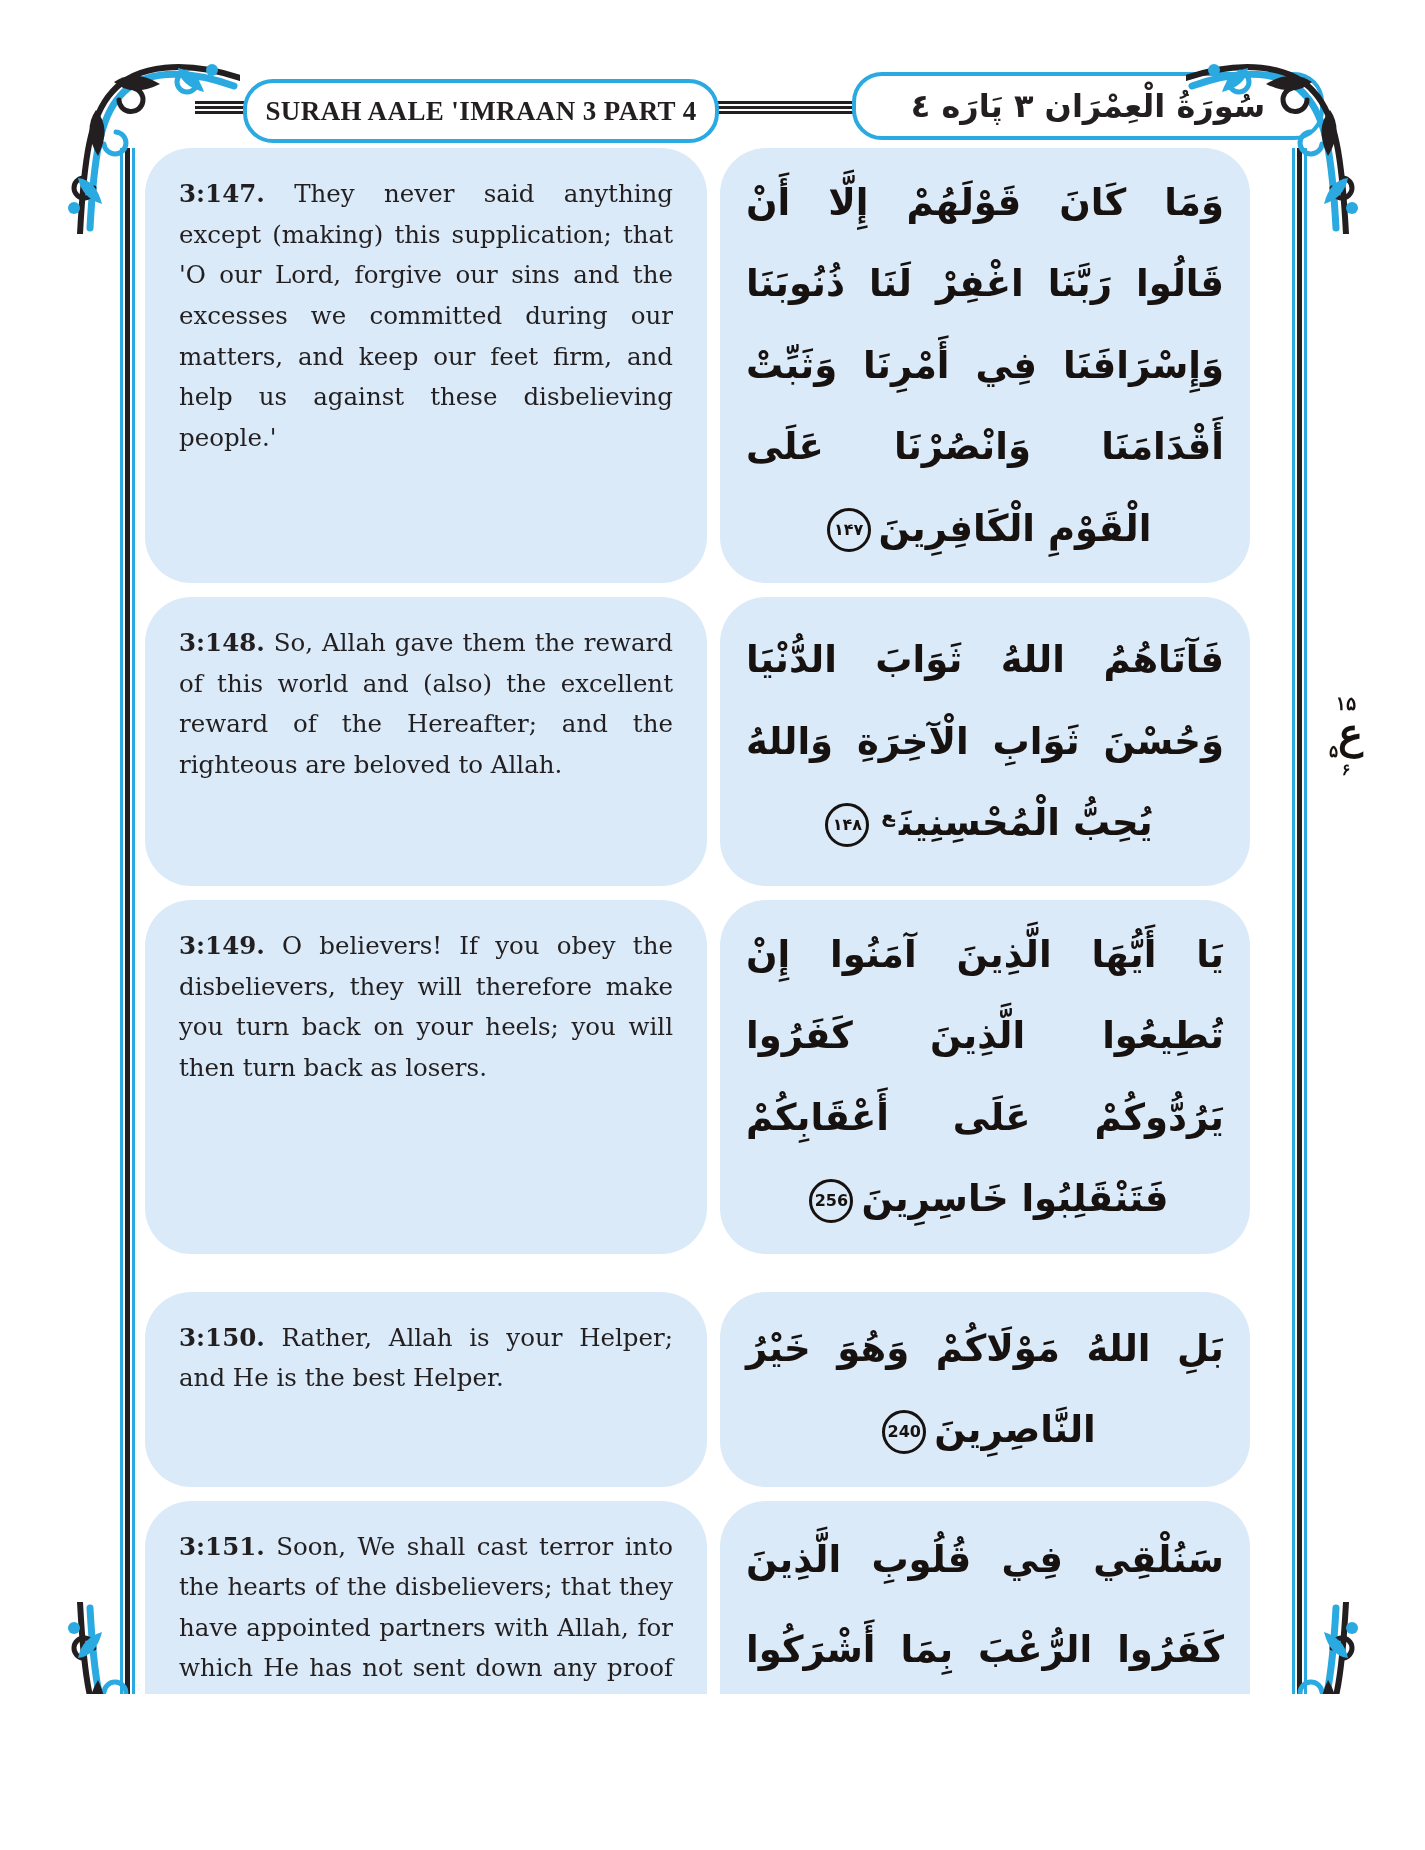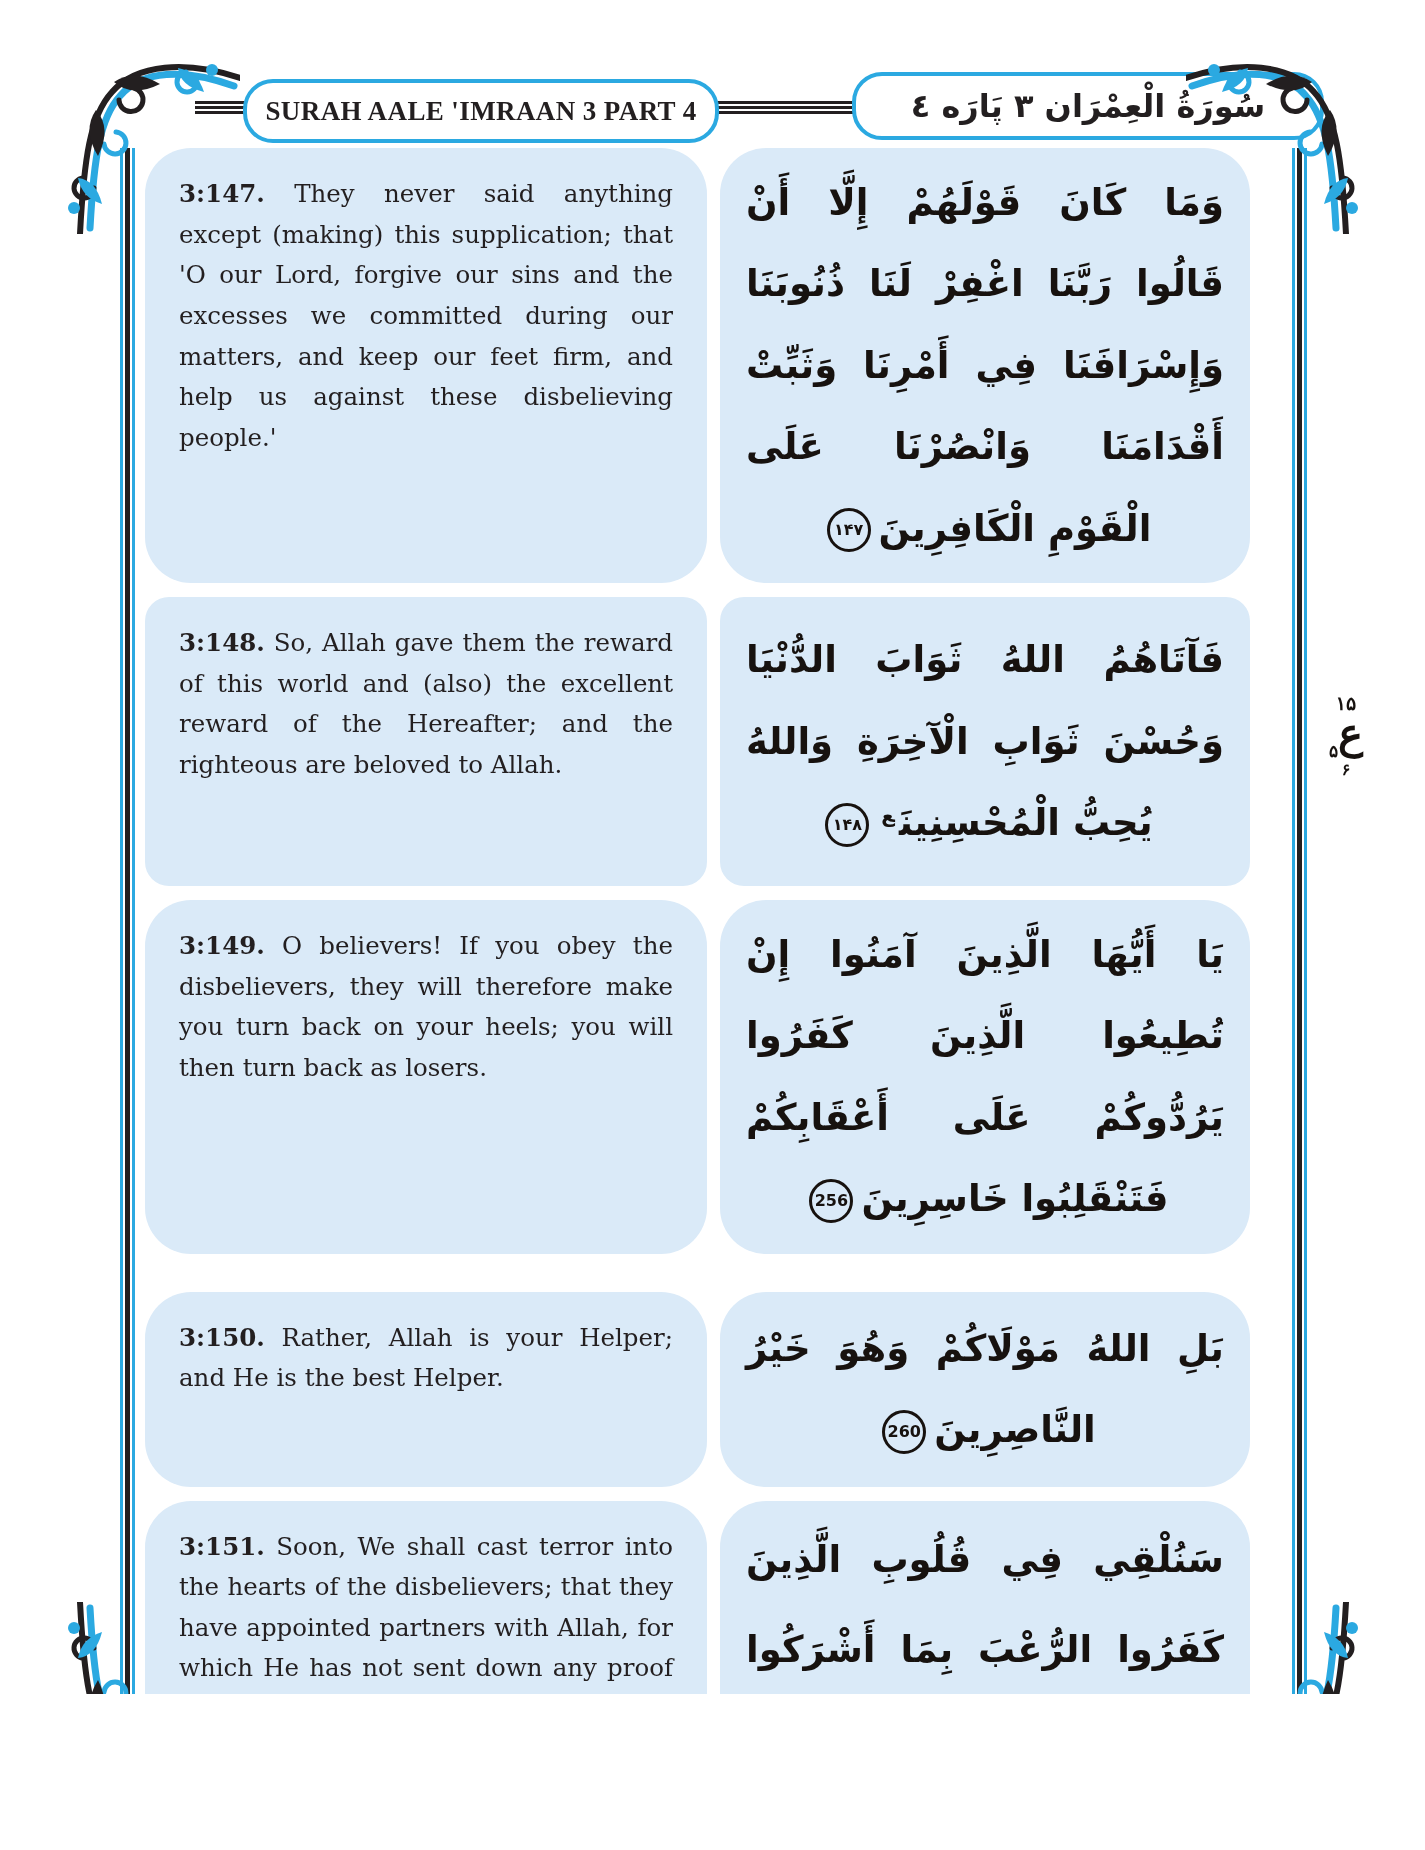--- a/index.html
+++ b/index.html
@@ -33,21 +33,21 @@
   
   .content{position:absolute;left:145px;top:148px;width:1105px;display:flex;flex-direction:column;gap:14px;}
   .vrow{display:flex;gap:13px;}
   .bubble{background:#DAEAF8;border-radius:46px;}
   .bubble.en{width:562px;padding:26px 34px;box-sizing:border-box;}
   .bubble.ar{flex:1;padding:14px 26px;box-sizing:border-box;display:flex;align-items:center;}
   .en p{margin:0;font-size:24.5px;line-height:1.66;text-align:justify;}
   .en .vref{font-weight:bold;}
   .artext{margin:0;width:100%;direction:rtl;font-family:"DejaVu Sans",sans-serif;font-weight:bold;
           font-size:37px;line-height:2.2;text-align:justify;text-align-last:center;color:#17120f;}
-  .r1{min-height:379px;} .r2{min-height:289px;border-radius:24px;} .r3{min-height:290px;}
+  .r1{min-height:379px;} .r2{min-height:289px;} .r3{min-height:290px;}
   .r4{min-height:195px;margin-top:24px;} .r5{min-height:320px;}
   .r5 .artext{line-height:2.45;}
   .medallion{display:inline-flex;align-items:center;justify-content:center;vertical-align:middle;
      width:38px;height:38px;border:3px solid #17120f;border-radius:50%;
      font-size:16px;line-height:1;margin:0 8px;background:#DAEAF8;}
   .ruku-small{font-size:20px;vertical-align:super;margin:0 4px;}
 
   
   .ruku-marker{position:absolute;left:1322px;top:692px;width:48px;z-index:5;
      display:flex;flex-direction:column;align-items:center;color:#17120f;
@@ -181,21 +181,21 @@
         <p class="artext"><span>يَا أَيُّهَا الَّذِينَ آمَنُوا إِنْ تُطِيعُوا الَّذِينَ كَفَرُوا يَرُدُّوكُمْ عَلَى أَعْقَابِكُمْ فَتَنْقَلِبُوا خَاسِرِينَ</span><span class="medallion">256</span></p>
       </div>
     </div>
 
     <div class="vrow">
       <div class="bubble en r4">
         <p><b class="vref">3:150.</b>
            <span>Rather, Allah is your Helper; and He is the best Helper.</span></p>
       </div>
       <div class="bubble ar r4">
-        <p class="artext"><span>بَلِ اللهُ مَوْلَاكُمْ وَهُوَ خَيْرُ النَّاصِرِينَ</span><span class="medallion">260</span></p>
+        <p class="artext"><span>بَلِ اللهُ مَوْلَاكُمْ وَهُوَ خَيْرُ النَّاصِرِينَ</span><span class="medallion">240</span></p>
       </div>
     </div>
 
     <div class="vrow">
       <div class="bubble en r5">
         <p><b class="vref">3:151.</b>
            <span>Soon, We shall cast terror into the hearts of the disbelievers; that they have appointed partners with Allah, for which He has not sent down any proof (i.e. approval); and their abode is Hell;</span></p>
       </div>
       <div class="bubble ar r5">
         <p class="artext"><span>سَنُلْقِي فِي قُلُوبِ الَّذِينَ كَفَرُوا الرُّعْبَ بِمَا أَشْرَكُوا بِاللهِ مَا لَمْ يُنَزِّلْ بِهِ سُلْطَانًا وَمَأْوَاهُمُ النَّارُ</span></p>

